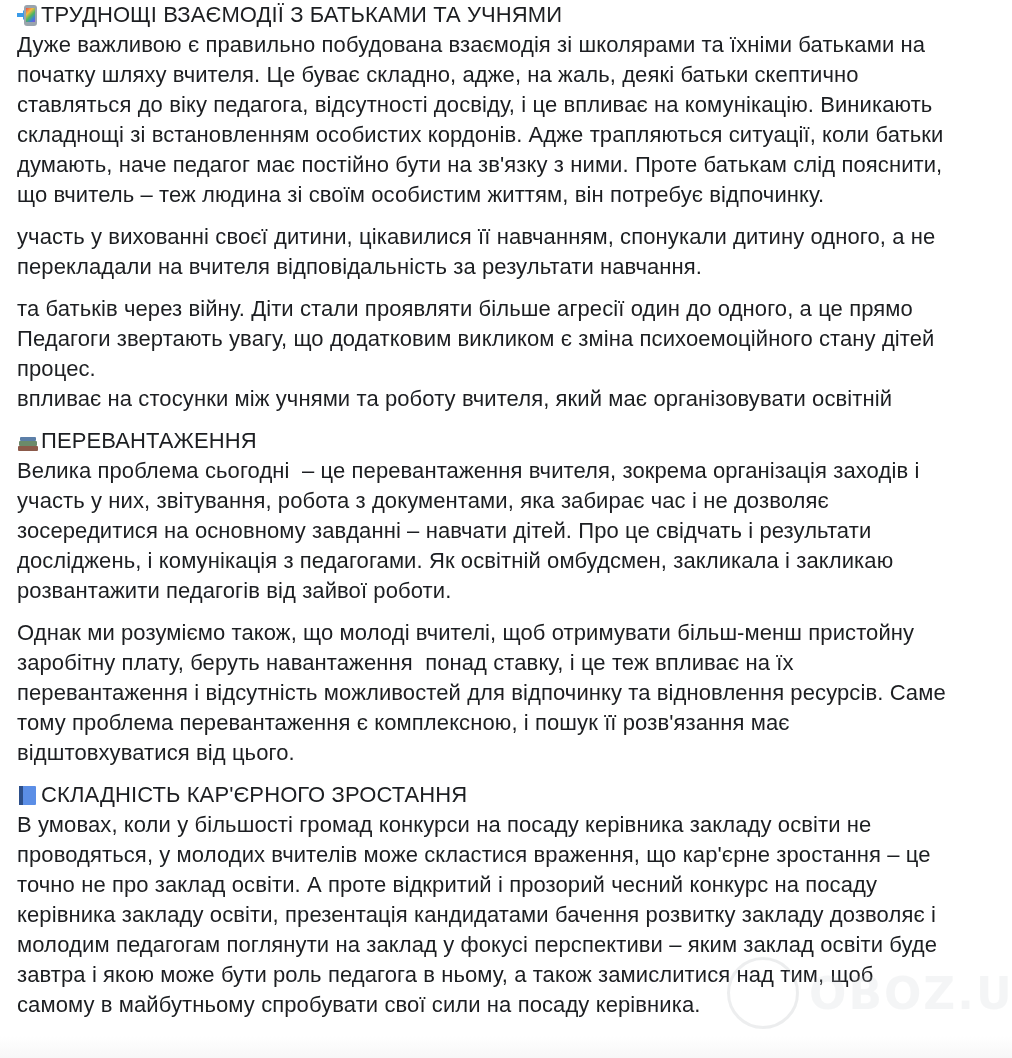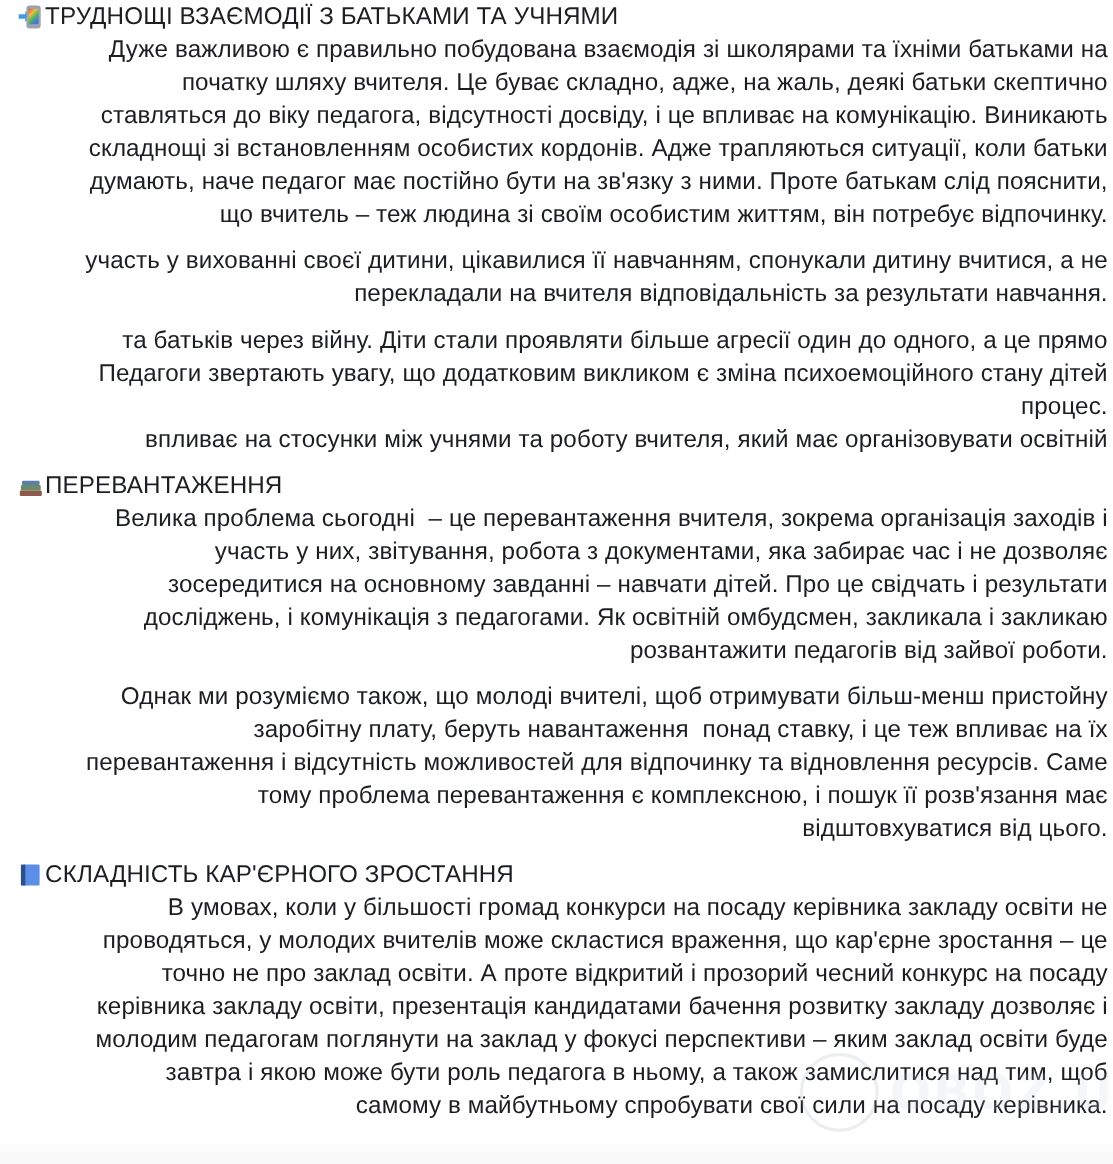--- a/index.html
+++ b/index.html
@@ -38,21 +38,20 @@
       position: relative;
       flex: 0 0 22px;
     }
     .para {
       margin: 0;
     }
     .para .line {
       display: block;
       white-space: pre;
       height: 30px;
-      text-align: right;
     }
     .gap {
       height: 12px;
     }
     
     .icon-phone .phone {
       position: absolute;
       left: 7px;
       top: 1px;
       width: 13px;
@@ -159,21 +158,21 @@
   <div class="para">
     <span class="line">Дуже важливою є правильно побудована взаємодія зі школярами та їхніми батьками на</span>
     <span class="line">початку шляху вчителя. Це буває складно, адже, на жаль, деякі батьки скептично</span>
     <span class="line">ставляться до віку педагога, відсутності досвіду, і це впливає на комунікацію. Виникають</span>
     <span class="line">складнощі зі встановленням особистих кордонів. Адже трапляються ситуації, коли батьки</span>
     <span class="line">думають, наче педагог має постійно бути на зв'язку з ними. Проте батькам слід пояснити,</span>
     <span class="line">що вчитель – теж людина зі своїм особистим життям, він потребує відпочинку.</span>
   </div>
   <div class="gap"></div>
   <div class="para">
-    <span class="line">участь у вихованні своєї дитини, цікавилися її навчанням, спонукали дитину вчитися, а не</span>
+    <span class="line">участь у вихованні своєї дитини, цікавилися її навчанням, спонукали дитину одного, а не</span>
     <span class="line">перекладали на вчителя відповідальність за результати навчання.</span>
   </div>
   <div class="gap"></div>
   <div class="para">
     <span class="line">та батьків через війну. Діти стали проявляти більше агресії один до одного, а це прямо</span>
     <span class="line">Педагоги звертають увагу, що додатковим викликом є зміна психоемоційного стану дітей</span>
     <span class="line">процес.</span>
     <span class="line">впливає на стосунки між учнями та роботу вчителя, який має організовувати освітній</span>
   </div>
   <div class="gap"></div>

